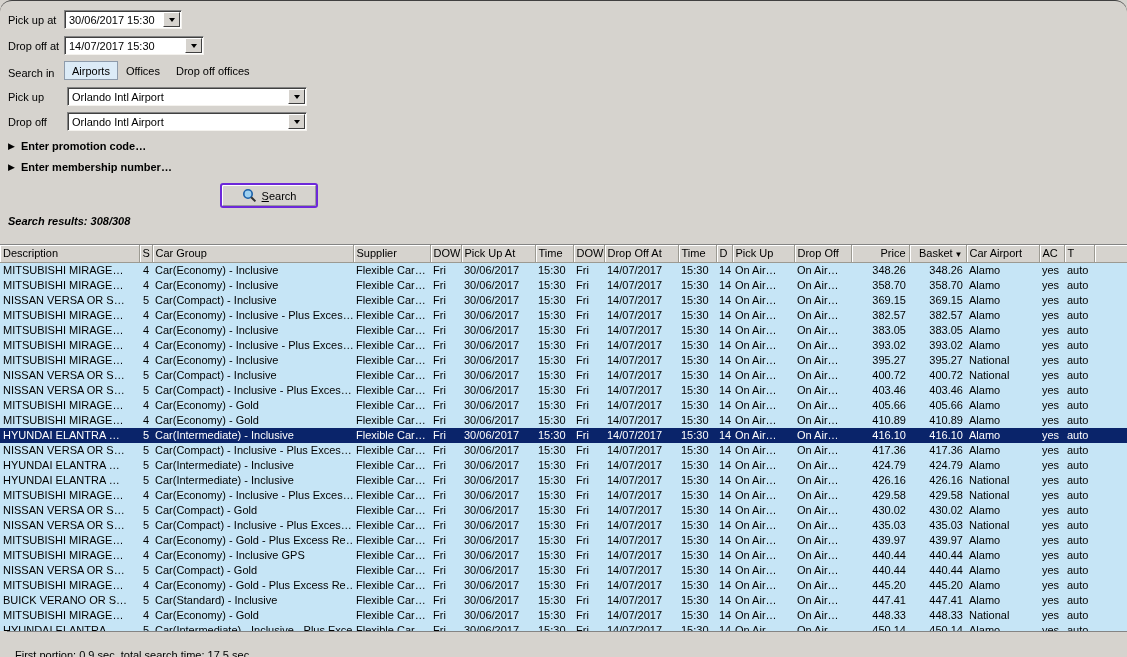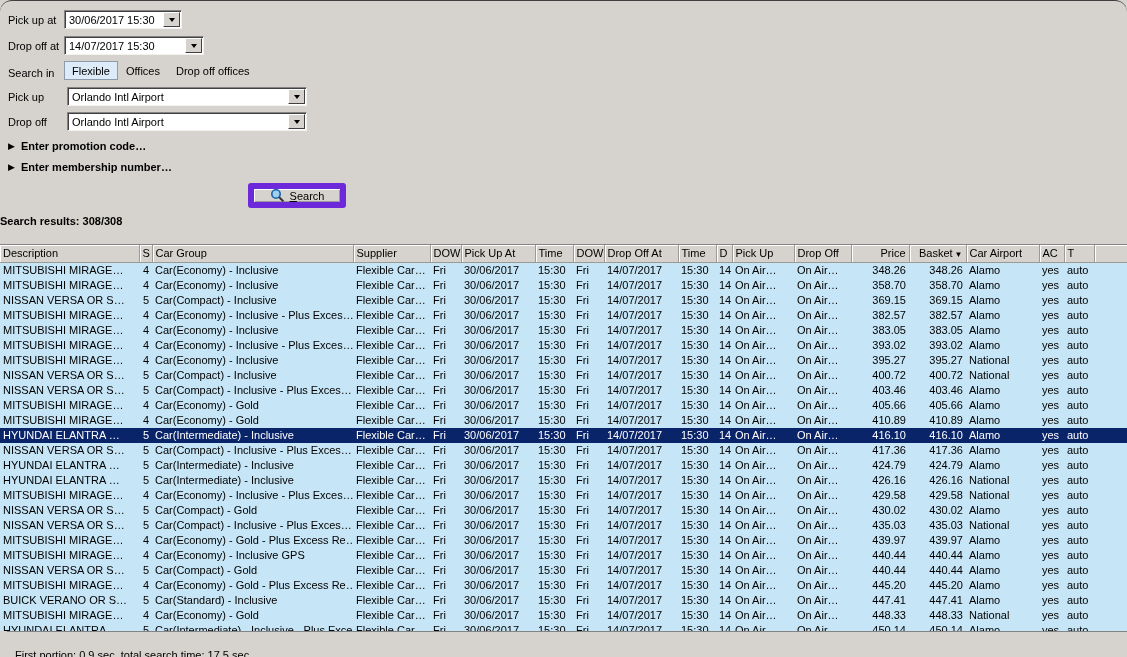--- a/index.html
+++ b/index.html
@@ -30,27 +30,27 @@
     width:17px;background:#d6d3ce;display:flex;align-items:center;justify-content:center;
     border:1px solid;border-color:#fff #404040 #404040 #fff;margin:1px;
   }
   .tri-down{width:0;height:0;border-left:3px solid transparent;border-right:3px solid transparent;border-top:4px solid #000;}
   .tabs{position:absolute;left:64px;top:60px;display:flex;align-items:flex-end;}
   .tab{padding:3px 7px 2px 7px;border:1px solid transparent;cursor:default;}
   .tab.active{background:var(--tab-active-bg);border:1px solid #8e9bab;}
   .expander{position:absolute;display:flex;align-items:center;gap:6px;font-weight:bold;cursor:default;}
   .expander .glyph{font-size:9px;line-height:9px;}
   .btn{
-    position:absolute;left:248px;top:182px;width:98px;height:25px;
-    background:var(--window-bg);border:6px solid #6d28d9;border-radius:3px;
+    position:absolute;left:220px;top:182px;width:98px;height:25px;
+    background:var(--window-bg);border:2px solid #6d28d9;border-radius:3px;
     box-shadow:inset 1px 1px 0 #ffffff, inset -1px -1px 0 #9a9a9a;
     display:flex;align-items:center;justify-content:center;gap:5px;cursor:default;
   }
   .btn-label::first-letter{text-decoration:underline;}
-  .summary{position:absolute;left:0;top:214px;font-weight:bold;}
+  .summary{position:absolute;left:8px;top:214px;font-weight:bold;font-style:italic;}
   .grid-wrap{
     position:absolute;left:0;top:243px;width:1127px;height:387px;overflow:hidden;
     border-top:1px solid #848484;
   }
   table{border-collapse:collapse;table-layout:fixed;width:1130px;}
   th{
     height:17px;background:var(--header-bg);font-weight:normal;text-align:left;
     padding:0 3px;white-space:nowrap;overflow:hidden;
     border-right:1px solid #9c9a92;border-bottom:1px solid #9c9a92;
     box-shadow:inset 1px 1px 0 #ffffff;
@@ -85,21 +85,21 @@
   <span class="lbl" style="left:8px;top:39px">Drop off at</span>
   <div class="combo" style="left:64px;top:35px;width:140px">
     <span class="combo-text">14/07/2017 15:30</span>
     <span class="combo-btn">
         <span class="tri-down"></span>
       </span>
   </div>
 
   <span class="lbl" style="left:8px;top:66px">Search in</span>
   <div class="tabs">
-      <div class="tab active">Flexible</div>
+      <div class="tab active">Airports</div>
       <div class="tab">Offices</div>
       <div class="tab">Drop off offices</div>
     </div>
 
   <span class="lbl" style="left:8px;top:90px">Pick up</span>
   <div class="combo" style="left:67px;top:86px;width:240px">
     <span class="combo-text">Orlando Intl Airport</span>
     <span class="combo-btn">
         <span class="tri-down"></span>
       </span>

